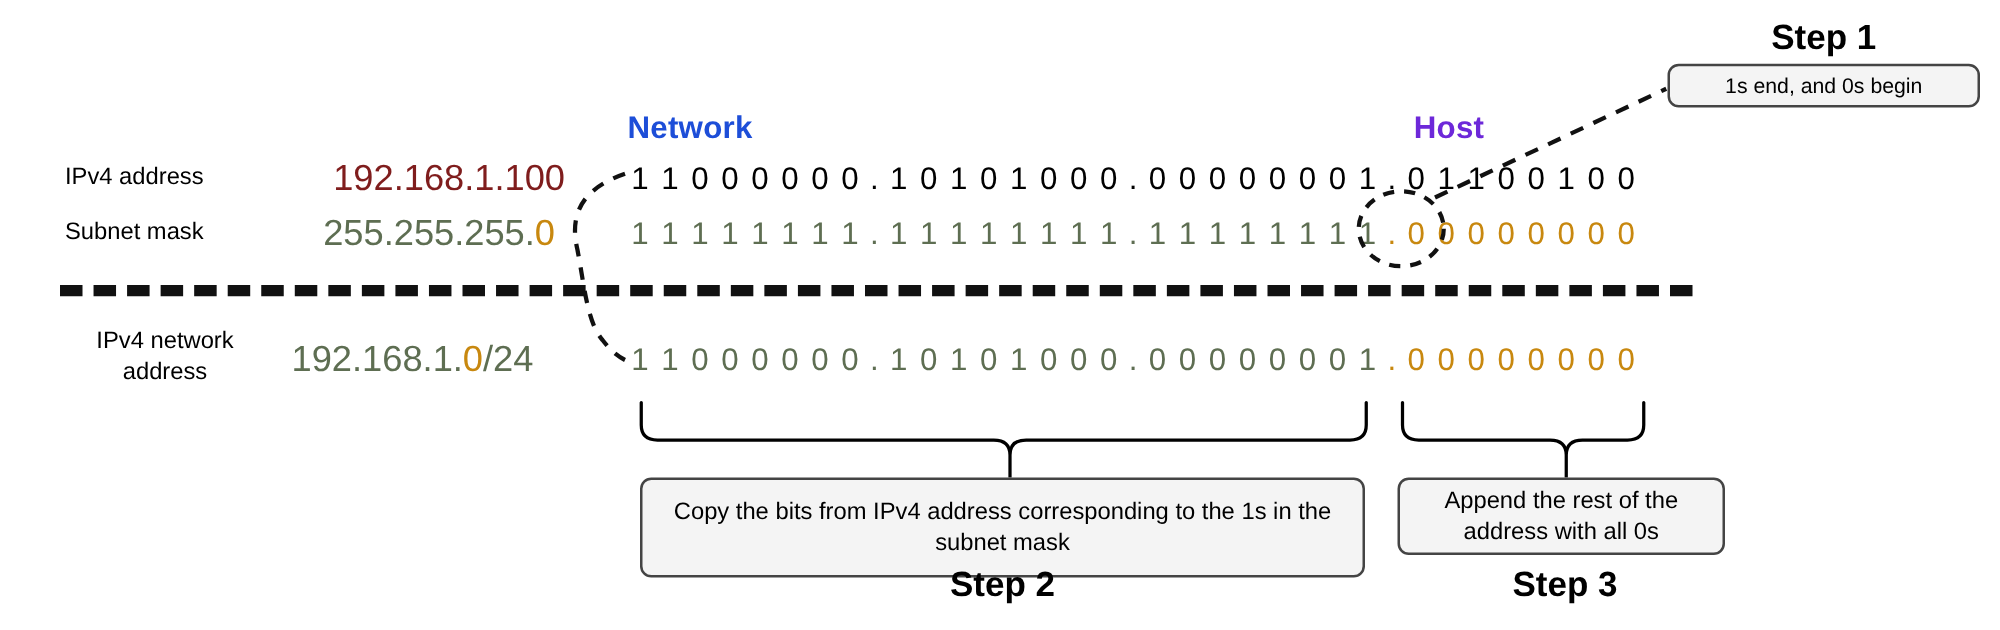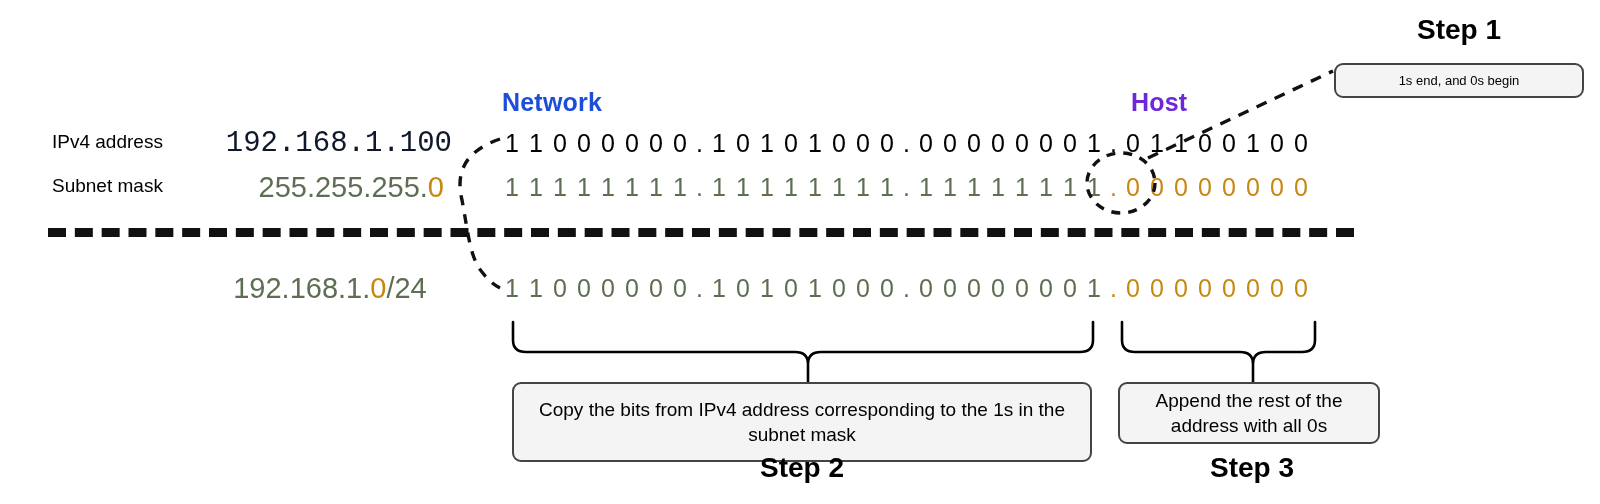--- a/index.html
+++ b/index.html
@@ -16,21 +16,21 @@
   #host-header{left:1131px;top:88px;color:#6d28d9;}
 
   
   .rowlabel{font-size:19px;color:#000;white-space:nowrap;}
   #label-ipv4-address{left:52px;top:131px;}
   #label-subnet-mask{left:52px;top:175px;}
   #label-network-address{left:52px;top:260px;width:160px;text-align:center;line-height:25px;}
 
   
   .decimal{font-size:29px;white-space:nowrap;text-align:right;}
-  #value-ipv4-address{left:190px;top:127px;width:262px;color:#0f172a;font-family:Liberation Mono, monospace;}
+  #value-ipv4-address{left:190px;top:127px;width:262px;color:#7f1d1d;}
   #value-subnet-mask{left:182px;top:171px;width:262px;color:#5e6e52;}
   #value-network-address{left:199px;top:272px;width:262px;color:#5e6e52;text-align:center;}
   .orange{color:#c8880f;}
 
   
   .binrow{font-size:25px;white-space:nowrap;letter-spacing:0px;}
   .binrow .bit{display:inline-block;width:24px;text-align:center;}
   .binrow .dot{display:inline-block;width:15px;text-align:center;}
   #binary-ipv4-address{left:500px;top:129px;color:#000;}
   #binary-subnet-mask{left:500px;top:173px;color:#5e6e52;}
@@ -45,41 +45,43 @@
   }
 
   
   .callout{
     box-sizing:border-box;
     background:#f4f4f4;border:2.5px solid #444444;border-radius:9px;
     font-size:19px;color:#000;text-align:center;
     display:flex;align-items:center;justify-content:center;
     padding:4px 10px;line-height:25px;
   }
-  #callout-step1{left:1334px;top:51px;width:250px;height:35px;font-size:13px;margin-top:12px;}
+  #callout-step1{left:1334px;top:51px;width:250px;height:35px;font-size:17px;}
   #callout-step2{left:512px;top:382px;width:580px;height:80px;}
   #callout-step3{left:1118px;top:382px;width:262px;height:62px;}
 
   
   .steplabel{font-weight:bold;font-size:28px;text-align:center;}
   #step1-label{left:1359px;top:14px;width:200px;}
   #step2-label{left:712px;top:452px;width:180px;}
   #step3-label{left:1162px;top:452px;width:180px;}
 
   svg.overlay{position:absolute;left:0;top:0;width:1600px;height:504px;pointer-events:none;}
 </style>
 </head>
 <body>
 
 <div class="abs colhdr" id="network-header">Network</div>
 <div class="abs colhdr" id="host-header">Host</div>
 
 <div class="abs rowlabel" id="label-ipv4-address">IPv4 address</div>
 <div class="abs rowlabel" id="label-subnet-mask">Subnet mask</div>
 <div class="abs rowlabel" id="label-network-address">
+  <div>IPv4 network</div>
+  <div>address</div>
 </div>
 
 <div class="abs decimal" id="value-ipv4-address">192.168.1.100</div>
 
 <div class="abs decimal" id="value-subnet-mask">
   <span>255.255.255.</span><span class="orange">0</span>
 </div>
 
 <div class="abs decimal" id="value-network-address">
   <span>192.168.1.</span><span class="orange">0</span><span>/24</span>

